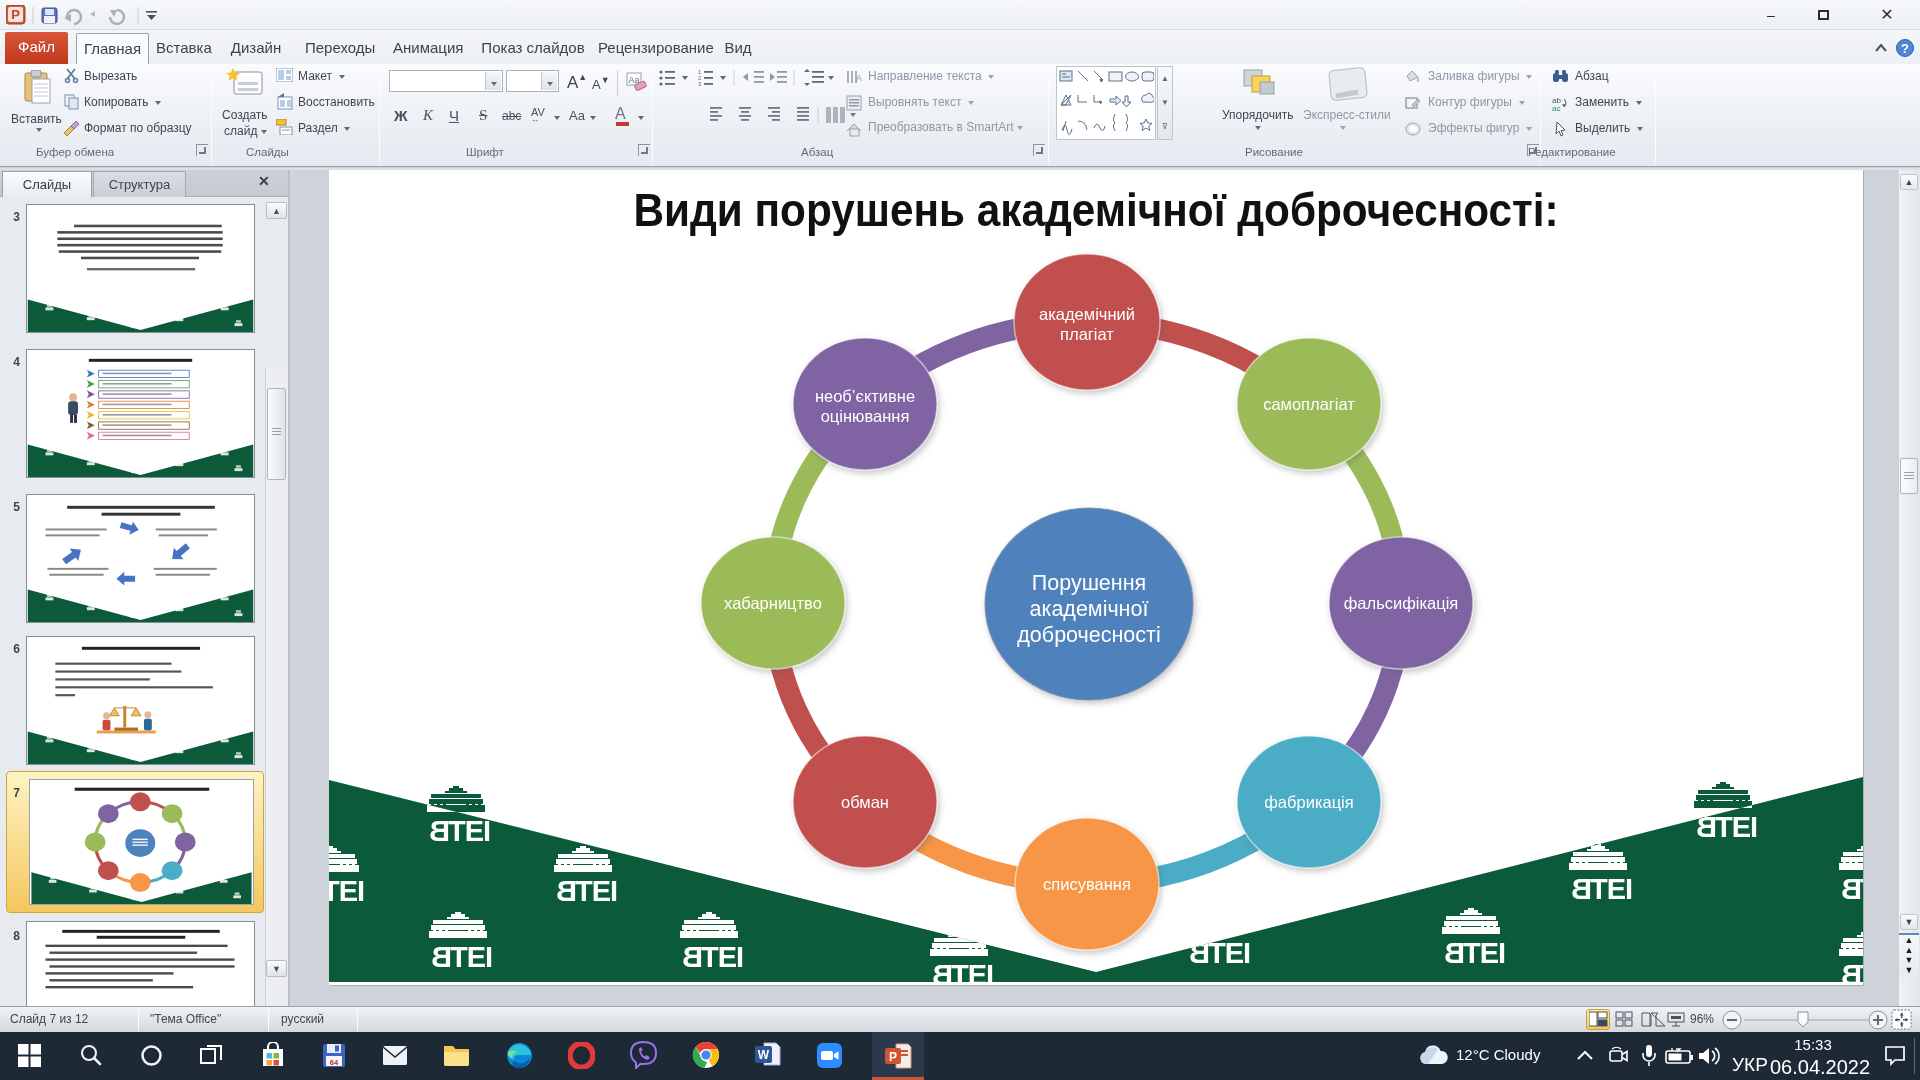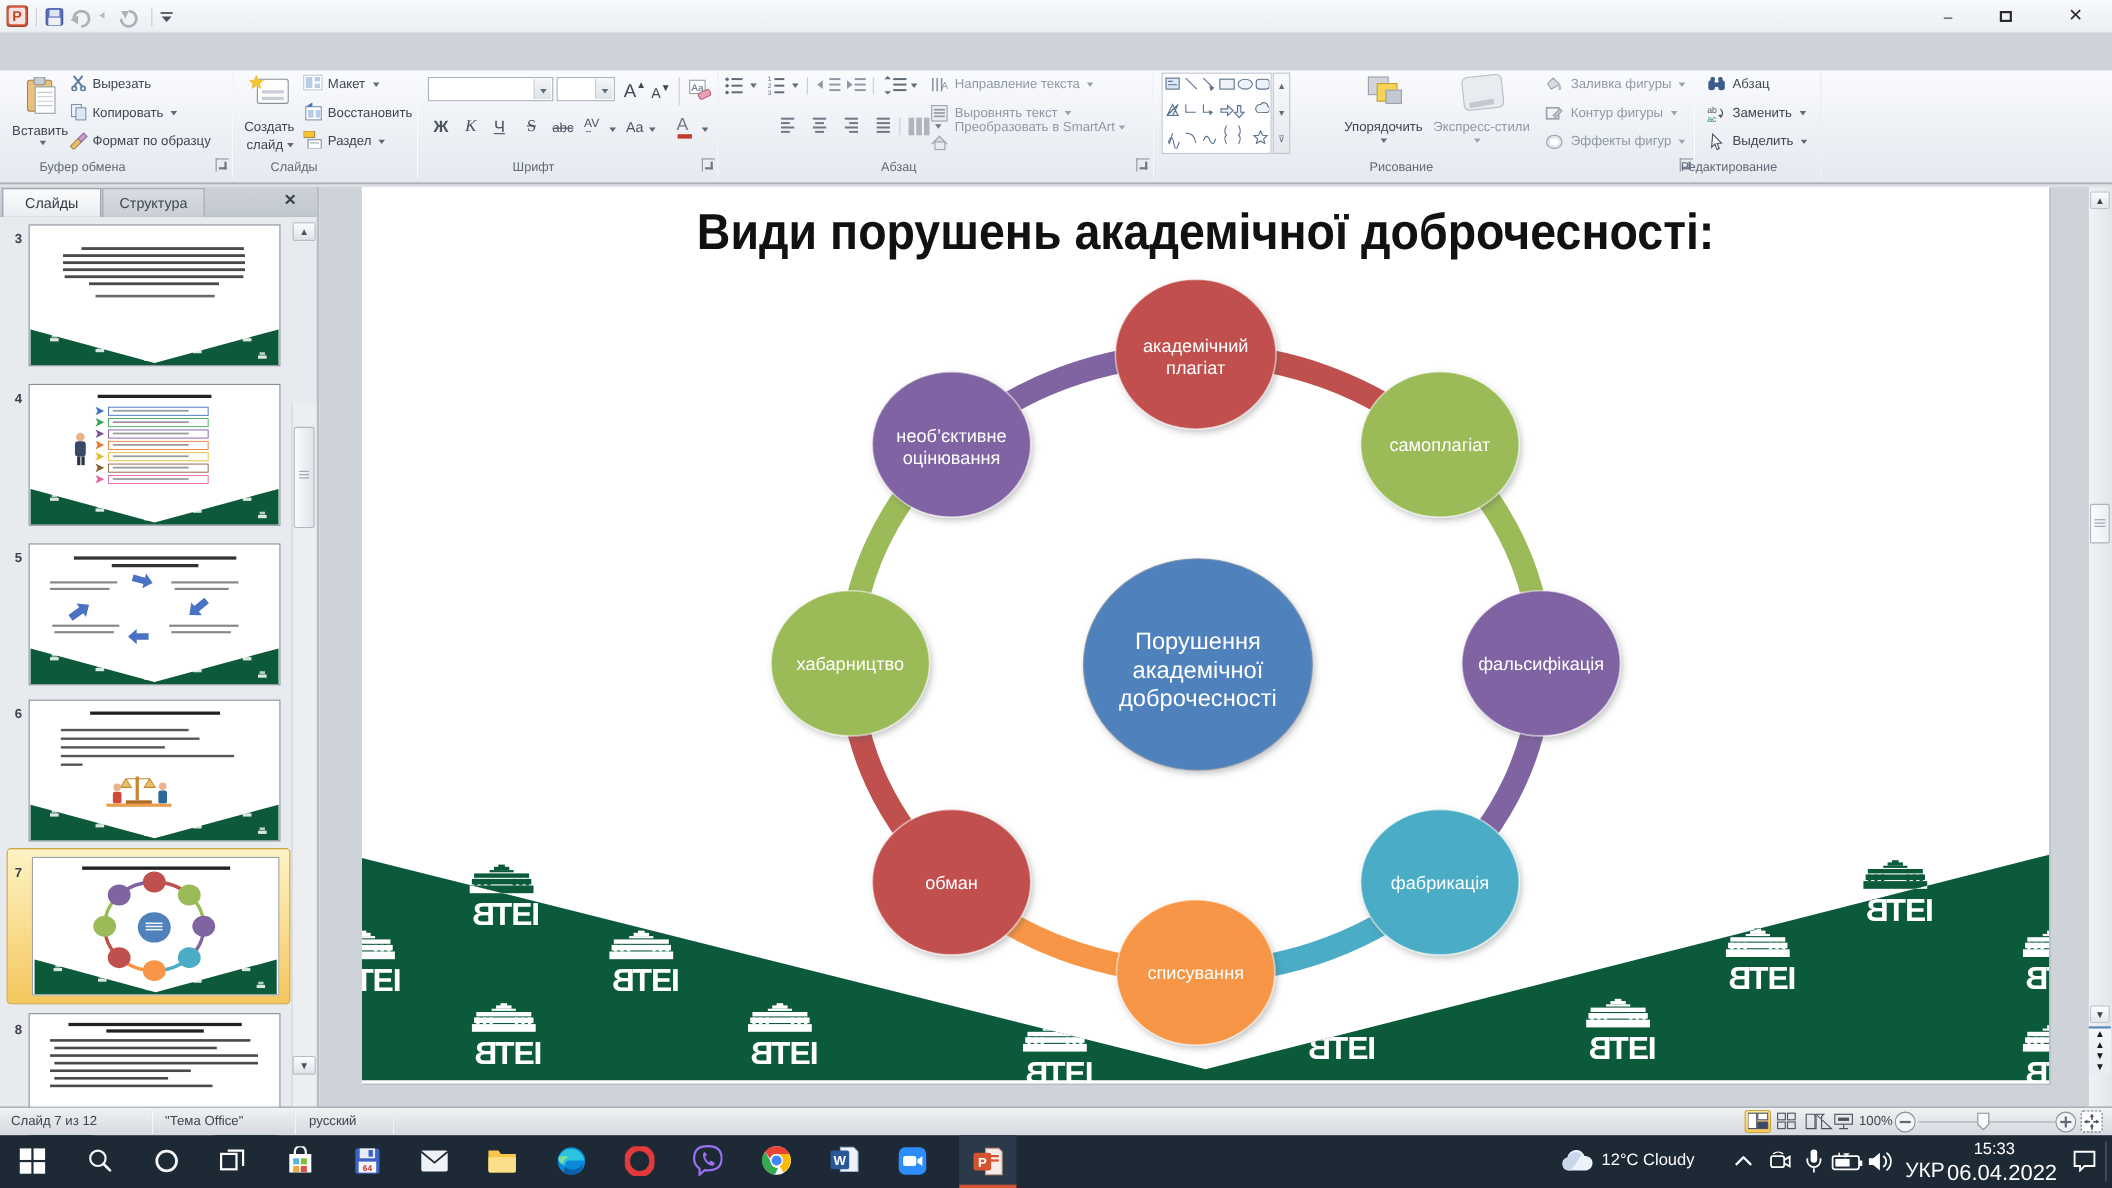--- a/index.html
+++ b/index.html
@@ -71,20 +71,36 @@
   <path d="M84 9 l5 -3 v6 z" fill="#b6bcc4"></path>
   <path d="M104 12 a7 7 0 1 0 7 -7" fill="none" stroke="#aab1ba" stroke-width="2.5"></path>
   <path d="M114 2 l-7 -0 l4 7 z" fill="#aab1ba" transform="translate(-3,3)"></path>
   <line x1="132" y1="2" x2="132" y2="19" stroke="#c9ced6"></line>
   <rect x="140" y="6" width="11" height="1.6" fill="#4a525e"></rect>
   <path d="M141 10 l9 0 l-4.5 5 z" fill="#4a525e"></path>
  </svg>
  <div class="abs winbtn" style="left:1756px">–</div>
  <div class="abs winbtn" style="left:1808px"><span style="display:inline-block;width:11px;height:10px;border:2px solid #2b2b2b"></span></div>
  <div class="abs winbtn" style="left:1872px;font-size:16px">✕</div>
+</div>
+<div id="tabrow" class="abs">
+ <div id="tabFile" class="abs tab">Файл</div>
+ <div id="tabHome" class="abs tab">Главная</div>
+ <div class="abs tab" style="left:156px;width:54px">Вставка</div>
+ <div class="abs tab" style="left:230px;width:52px">Дизайн</div>
+ <div class="abs tab" style="left:305px;width:64px">Переходы</div>
+ <div class="abs tab" style="left:393px;width:64px">Анимация</div>
+ <div class="abs tab" style="left:478px;width:110px">Показ слайдов</div>
+ <div class="abs tab" style="left:598px;width:106px">Рецензирование</div>
+ <div class="abs tab" style="left:722px;width:32px">Вид</div>
+ <svg class="abs" style="left:1874px;top:9px" width="40" height="18" viewBox="0 0 40 18">
+  <path d="M2 12 L7 6 L12 12" fill="none" stroke="#4a525e" stroke-width="2"></path>
+  <circle cx="31" cy="9" r="8.5" fill="#4f86d8" stroke="#2d5fa8"></circle>
+  <text x="31" y="13.5" font-size="13" font-weight="bold" fill="#fff" text-anchor="middle">?</text>
+ </svg>
 </div>
 <div id="ribbon" class="abs">
  <div class="abs gsep" style="left:211px"></div>
  <div class="abs gsep" style="left:379px"></div>
  <div class="abs gsep" style="left:652px"></div>
  <div class="abs gsep" style="left:1048px"></div>
  <div class="abs gsep" style="left:1540px"></div>
  <div class="abs gsep" style="left:1655px"></div>
  <div class="abs glabel" style="left:36px;width:140px">Буфер обмена</div>
  <div class="abs glabel" style="left:246px;width:100px">Слайды</div>
@@ -276,21 +292,21 @@
           <rect x="3" y="4" width="10" height="1.5"></rect>
           <rect x="3" y="7" width="10" height="1.5"></rect>
           <rect x="3" y="10" width="10" height="1.5"></rect>
         </g>
       </svg>
  <div class="abs rbtxt rbgray" style="left:868px;top:31px">Выровнять текст&nbsp;&nbsp;<span class="dd ddg"></span></div>
  <svg class="abs" style="left:846px;top:57px" width="16" height="16" viewBox="0 0 16 16">
         <path d="M1 10 L8 3 L15 10" fill="#d8dde3" stroke="#9aa1ab"></path>
         <rect x="4" y="8" width="9" height="7" fill="#e9edf2" stroke="#9aa1ab"></rect>
       </svg>
- <div class="abs rbtxt rbgray" style="left:868px;top:44px">Преобразовать в SmartArt&nbsp;<span class="dd ddg"></span></div>
+ <div class="abs rbtxt rbgray" style="left:868px;top:56px">Преобразовать в SmartArt&nbsp;<span class="dd ddg"></span></div>
  
  <div class="abs" style="left:1056px;top:2px;width:100px;height:74px;background:#fff;border:1px solid #bfc5cd"></div>
  <svg class="abs" style="left:1058px;top:4px" width="96" height="70" viewBox="0 0 96 70" fill="none" stroke="#5a718c">
   <rect x="2" y="3" width="12" height="10" fill="#dce8f5"></rect>
         <line x1="4" y1="6" x2="8" y2="6"></line>
         <line x1="4" y1="9" x2="12" y2="9"></line>
   <line x1="20" y1="3" x2="30" y2="13"></line>
   <line x1="36" y1="3" x2="45" y2="12"></line>
         <path d="M45 12 l-3 -1 l1 3 z" fill="#5a718c"></path>
   <rect x="51" y="4" width="13" height="9" fill="#eef3f9"></rect>
@@ -703,21 +719,21 @@
             <path d="M8 2 v13" stroke="#4a5260"></path>
           </g>
    <g transform="translate(79,0)">
             <rect x="0" y="2" width="16" height="9" fill="none" stroke="#4a5260"></rect>
             <rect x="3" y="5" width="10" height="3" fill="#4a5260"></rect>
             <line x1="8" y1="11" x2="8" y2="15" stroke="#4a5260"></line>
             <line x1="4" y1="15" x2="12" y2="15" stroke="#4a5260"></line>
           </g>
   </g>
  </svg>
- <div class="abs" style="left:1690px;top:5px">100%</div>
+ <div class="abs" style="left:1690px;top:5px">96%</div>
  <svg class="abs" style="left:1720px;top:2px" width="196 " height="22" viewBox="0 0 196 22">
   <circle cx="12" cy="11" r="9" fill="#f2f4f6" stroke="#8a919c"></circle>
         <rect x="7" y="10" width="10" height="2" fill="#5f6a78"></rect>
   <line x1="24" y1="11" x2="148" y2="11" stroke="#9aa1ab"></line>
   <path d="M78 3 h10 v10 l-5 5 l-5 -5 z" fill="#f8fafb" stroke="#8a919c"></path>
   <circle cx="158" cy="11" r="9" fill="#f2f4f6" stroke="#8a919c"></circle>
         <rect x="153" y="10" width="10" height="2" fill="#5f6a78"></rect>
         <rect x="157" y="6" width="2" height="10" fill="#5f6a78"></rect>
   <g transform="translate(172,1)">
           <rect x="0" y="0" width="19" height="19" rx="2" fill="#fdfdfe" stroke="#6f7885" stroke-dasharray="2 1.5"></rect>

